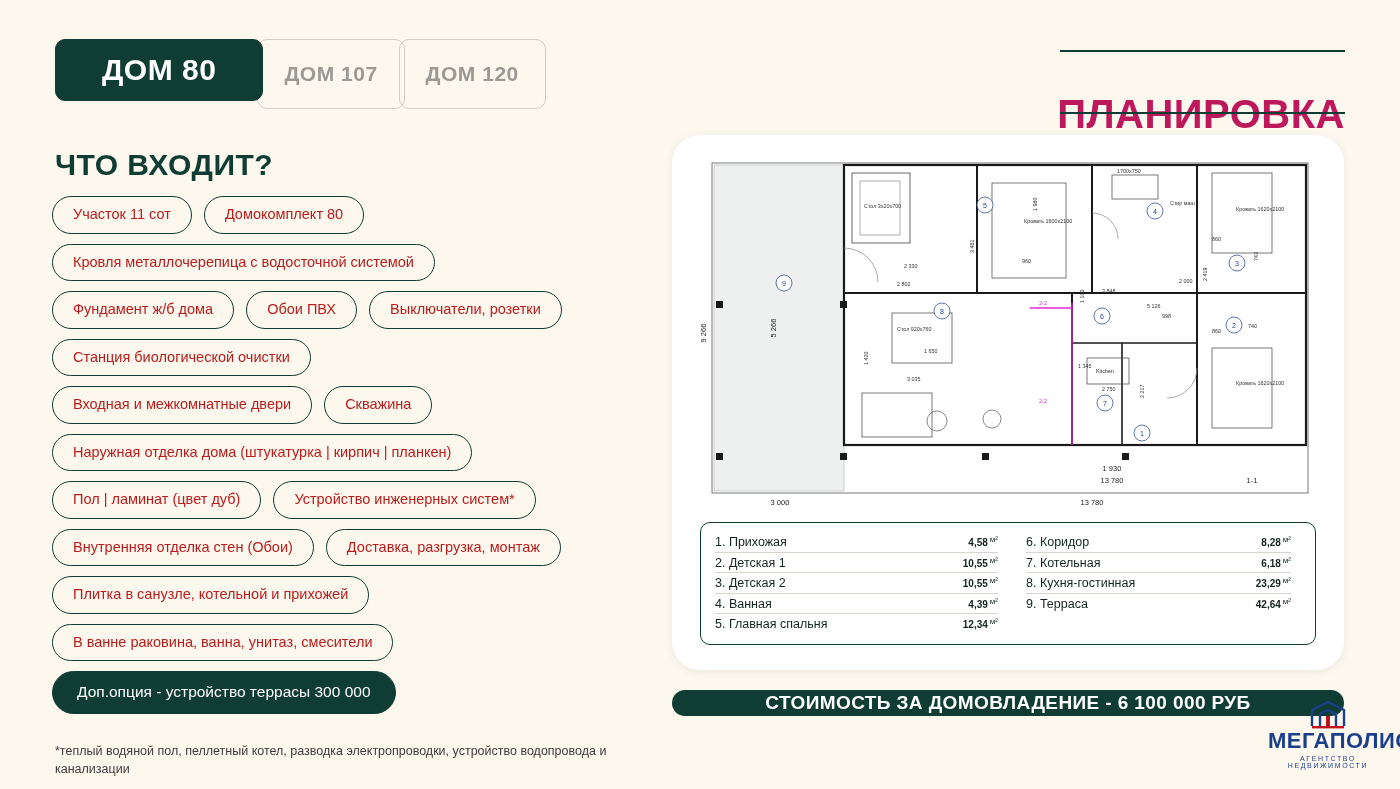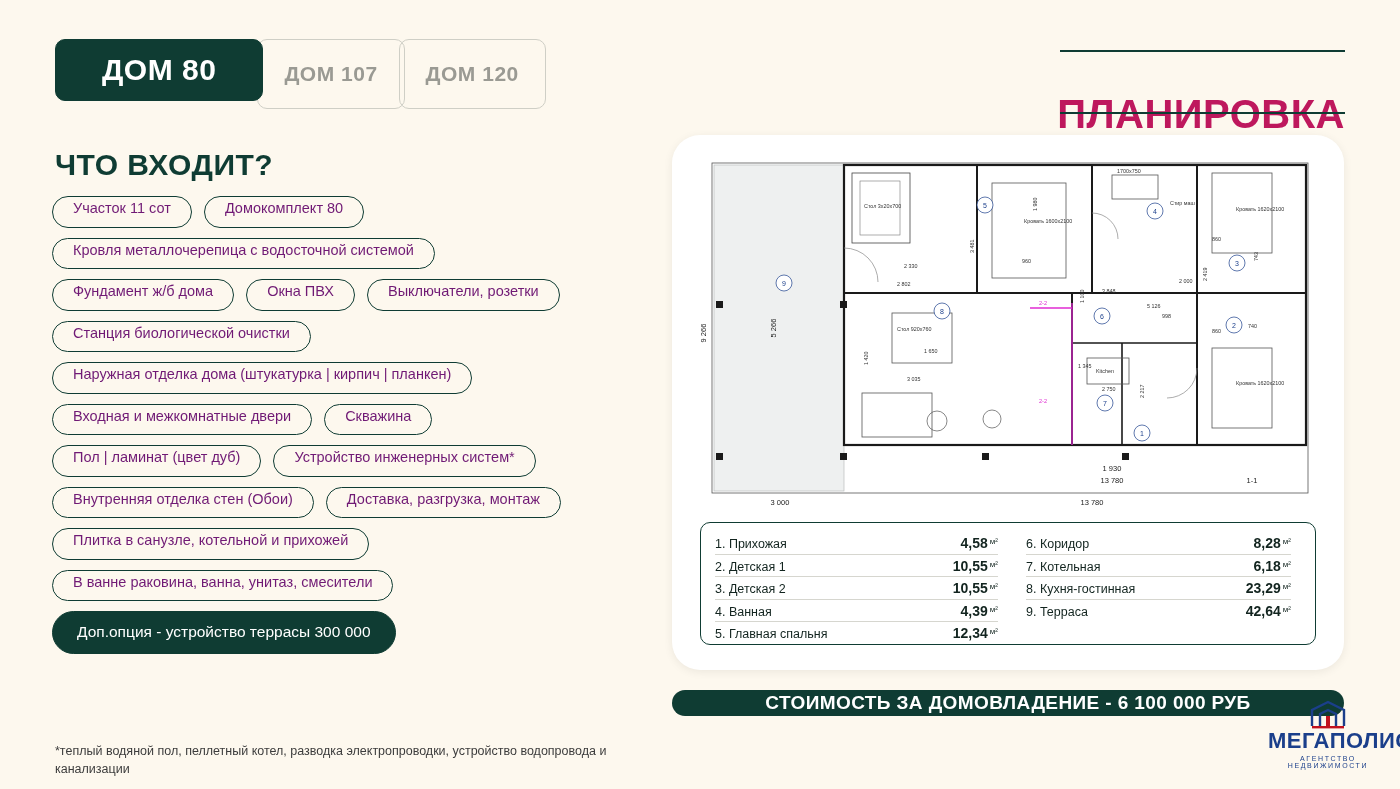--- a/index.html
+++ b/index.html
@@ -74,23 +74,23 @@
     left: 52px;
     top: 196px;
     width: 620px;
     display: flex;
     flex-wrap: wrap;
     gap: 10px 12px;
   }
   .chip {
     border: 1.4px solid #0f3c33;
     border-radius: 22px;
-    padding: 4px 20px 11px;
+    padding: 10px 20px 11px;
     font-size: 14.5px;
-    color: #701a75;
+    color: #b91c1c;
     background: transparent;
     white-space: nowrap;
     line-height: 1;
   }
   .chip.filled {
     background: #0f3c33;
     color: #ffffff;
     font-weight: normal;
     font-size: 15.5px;
     padding: 12px 24px 13px;
@@ -181,21 +181,21 @@
   .legend-row {
     display: flex;
     align-items: baseline;
     border-bottom: 1px solid #d6d6cf;
     padding: 3px 0 2.5px;
     font-size: 12.5px;
     color: #12241f;
   }
   .legend-row:last-child { border-bottom: none; }
   .legend-name { flex: 1; white-space: nowrap; }
-  .legend-area { font-weight: bold; font-size: 14px; text-align: center; }
+  .legend-area { font-weight: bold; font-size: 10px; text-align: center; }
   .legend-unit { font-size: 8px; margin-left: 2px; position: relative; top: -4px; }
 
   .price-bar {
     position: absolute;
     left: 672px;
     top: 690px;
     width: 672px;
     height: 26px;
     background: #0f3c33;
     border-radius: 22px;
@@ -251,32 +251,32 @@
   <div class="chips">
     <div class="chip-row">
       <div class="chip">Участок  11 сот</div>
       <div class="chip">Домокомплект 80</div>
     </div>
     <div class="chip-row">
       <div class="chip">Кровля металлочерепица с водосточной системой</div>
     </div>
     <div class="chip-row">
       <div class="chip">Фундамент ж/б дома</div>
-      <div class="chip">Окна ПВХ</div>
+      <div class="chip">Обои ПВХ</div>
       <div class="chip">Выключатели, розетки</div>
     </div>
     <div class="chip-row">
       <div class="chip">Станция биологической очистки</div>
-    </div>
-    <div class="chip-row">
-      <div class="chip">Наружная отделка дома (штукатурка | кирпич | планкен)</div>
     </div>
     <div class="chip-row">
       <div class="chip">Входная и межкомнатные двери</div>
       <div class="chip">Скважина</div>
+    </div>
+    <div class="chip-row">
+      <div class="chip">Наружная отделка дома (штукатурка | кирпич | планкен)</div>
     </div>
     <div class="chip-row">
       <div class="chip">Пол | ламинат (цвет дуб)</div>
       <div class="chip">Устройство инженерных систем*</div>
     </div>
     <div class="chip-row">
       <div class="chip">Внутренняя отделка стен (Обои)</div>
       <div class="chip">Доставка, разгрузка, монтаж</div>
     </div>
     <div class="chip-row">

